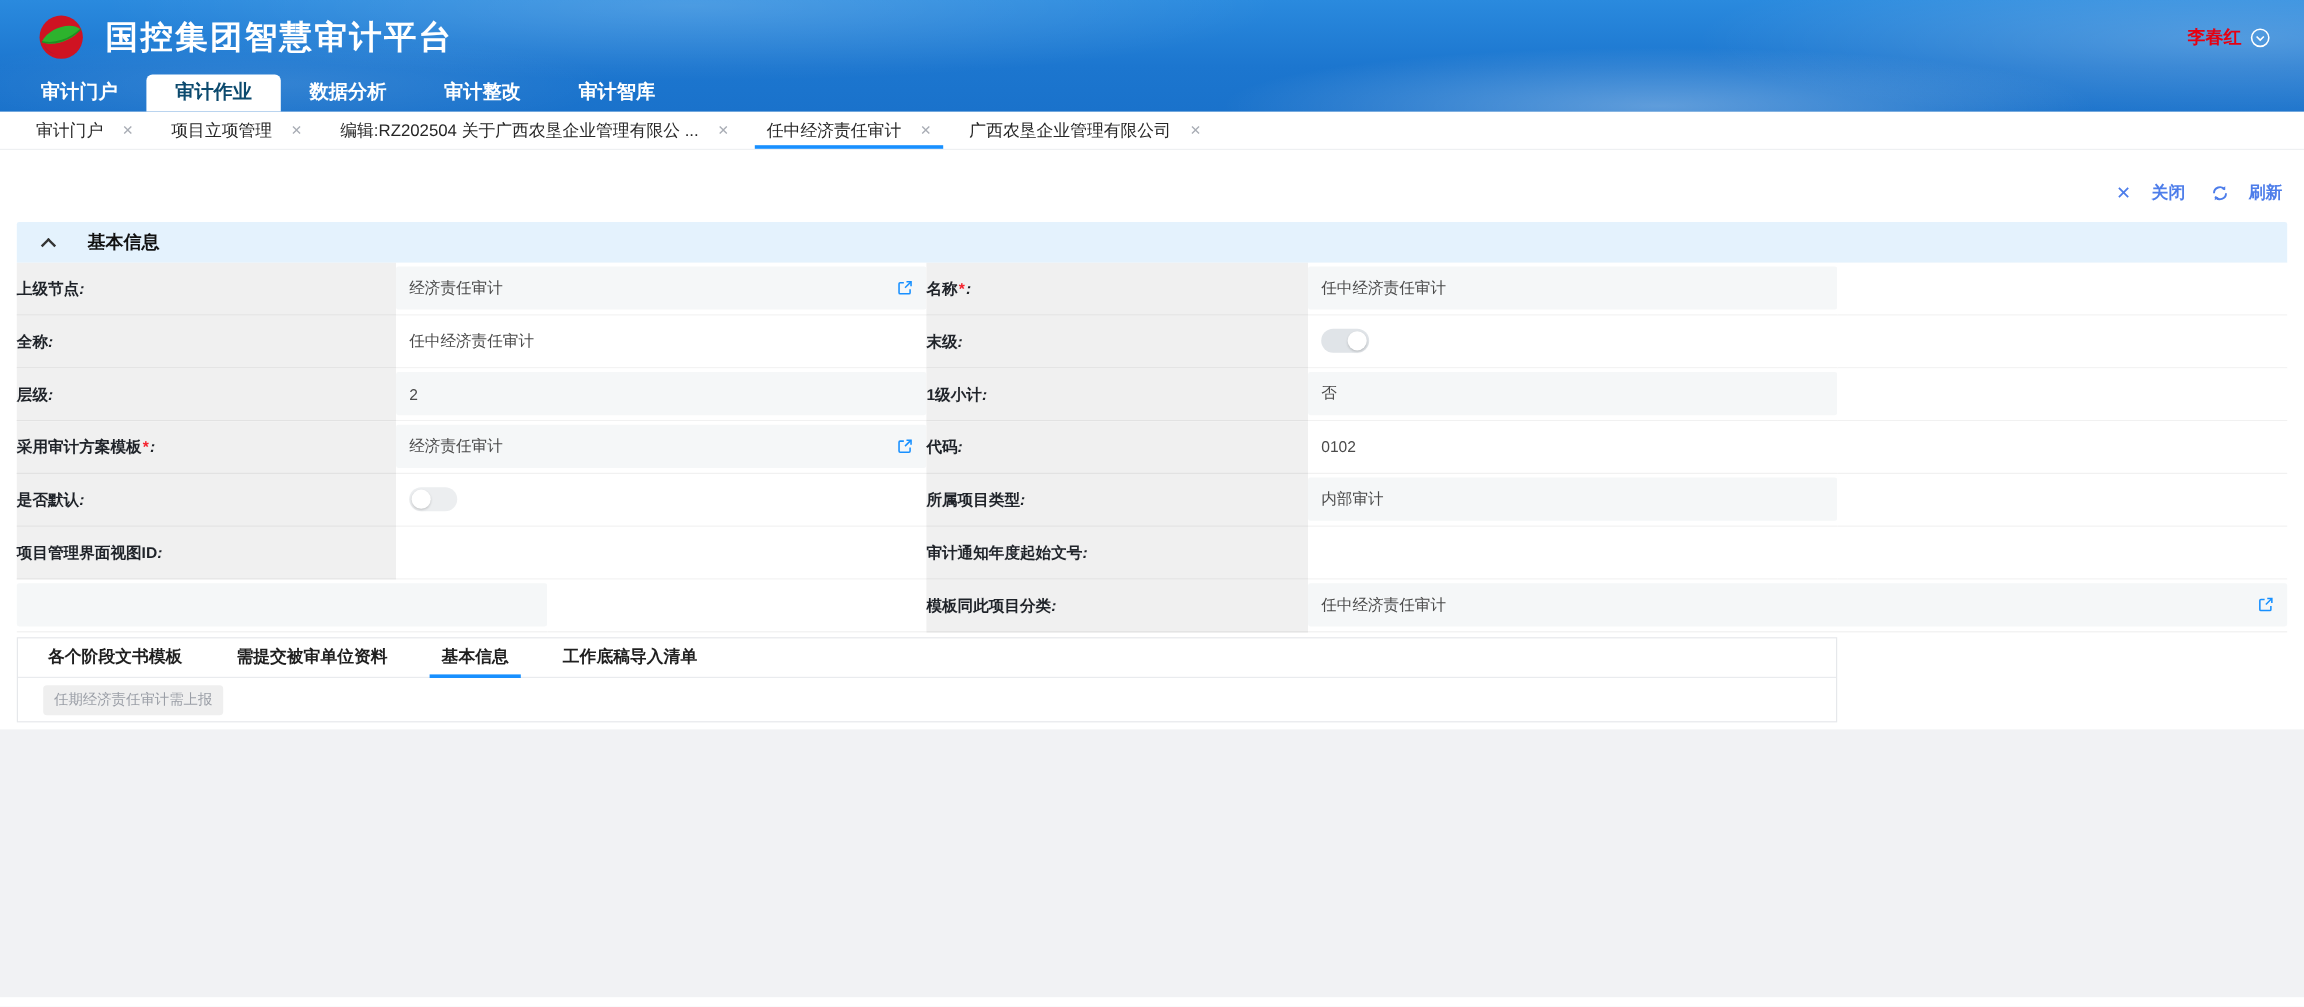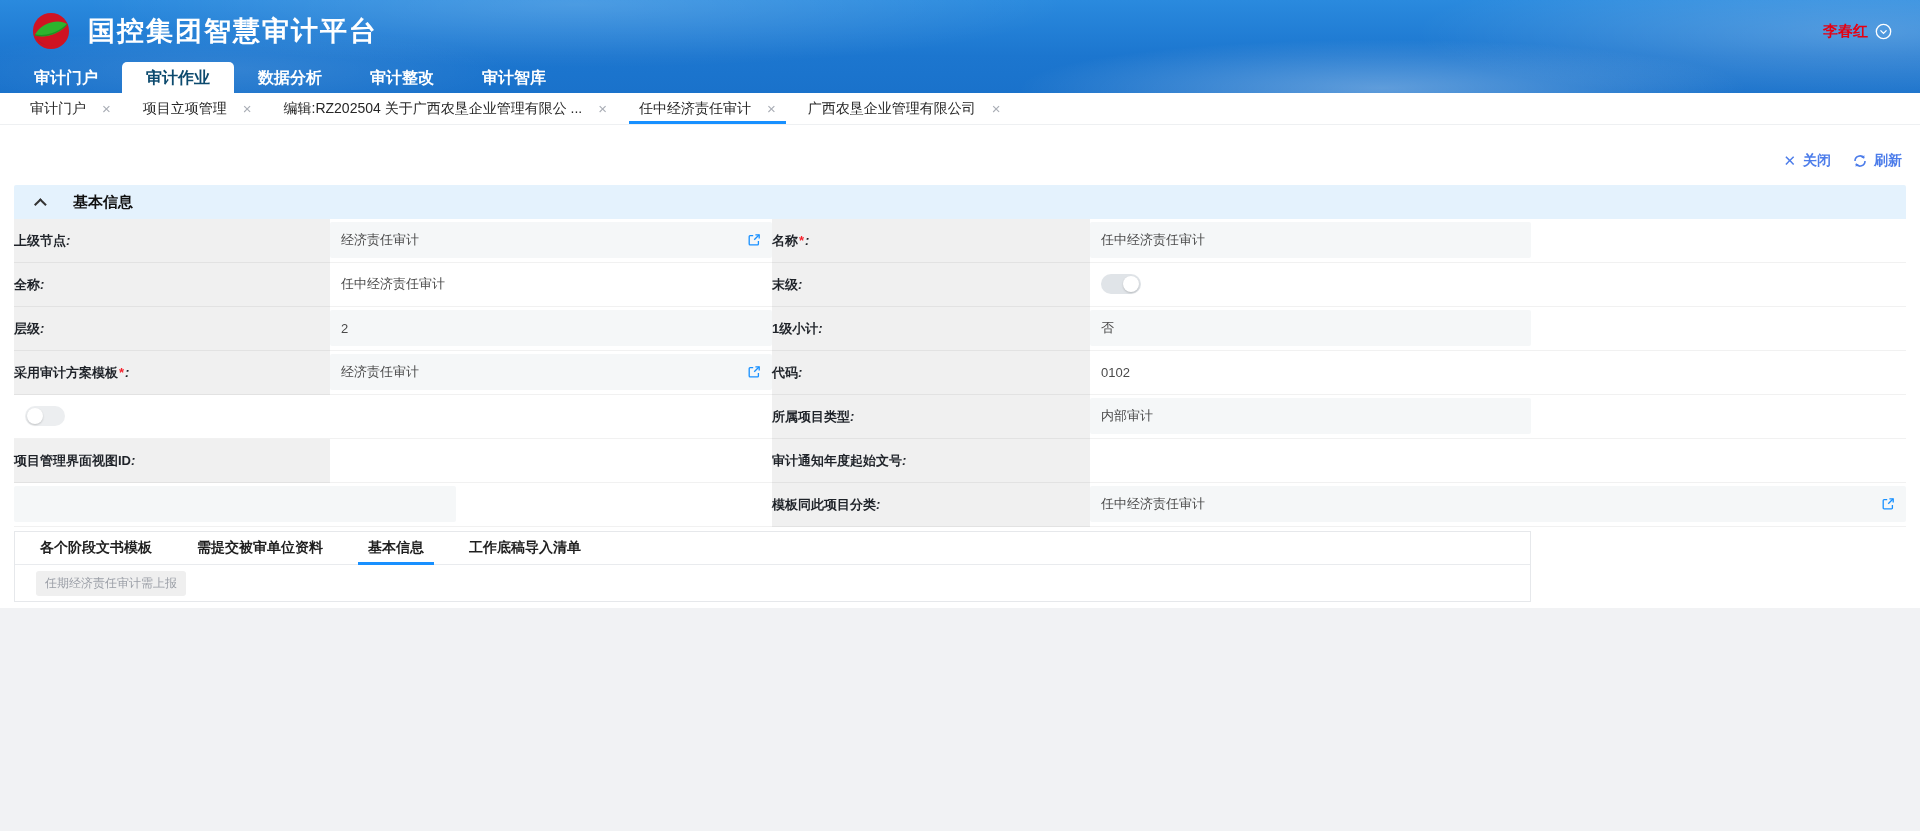--- a/index.html
+++ b/index.html
@@ -48,21 +48,21 @@
   .ws-tab.active::after {
     content:""; position:absolute; left:6px; right:6px; bottom:0; height:3px; background:#1890ff;
   }
 
   
   .content { background:#fff; flex:none; padding:0 14px 6px; }
   .toolbar {
     display:flex; justify-content:flex-end; align-items:center; gap:22px;
     padding:26px 4px 14px; height:60px;
   }
-  .tool-link { display:flex; align-items:center; gap:7px; color:#4d7dea; font-size:14px; font-weight:bold; cursor:pointer; }
+  .tool-link { display:flex; align-items:center; gap:17px; color:#4d7dea; font-size:14px; font-weight:bold; cursor:pointer; }
   .tool-x { font-size:15px; font-weight:bold; }
   .tool-x::before { content:"✕"; }
 
   
   .panel-header {
     height:34px; background:#e4f2fd; display:flex; align-items:center; gap:26px;
     padding-left:24px; border-radius:2px 2px 0 0;
   }
   .caret { width:9px; height:9px; border-left:2px solid #333; border-top:2px solid #333;
            transform:rotate(45deg) translateY(3px); }
@@ -295,20 +295,24 @@
                     <path d="M8.4 1.8h3.8v3.8" fill="none" stroke="#1890ff" stroke-width="1.3"></path>
                     <path d="M12 2 L7.2 6.8" fill="none" stroke="#1890ff" stroke-width="1.3"></path>
                   </svg>
                 </span>
               </div>
             </div>
             <div class="filler"></div>
           </div>
 
           <div class="form-row bg-white type-toggle">
+            <div class="cell-label">
+              <span>是否默认</span>
+              <i class="colon"></i>
+            </div>
             <div class="cell-value">
               <div class="field">
                 <span></span>
                 <span class="toggle"></span>
 
               </div>
             </div>
             <div class="filler"></div>
           </div>
 

